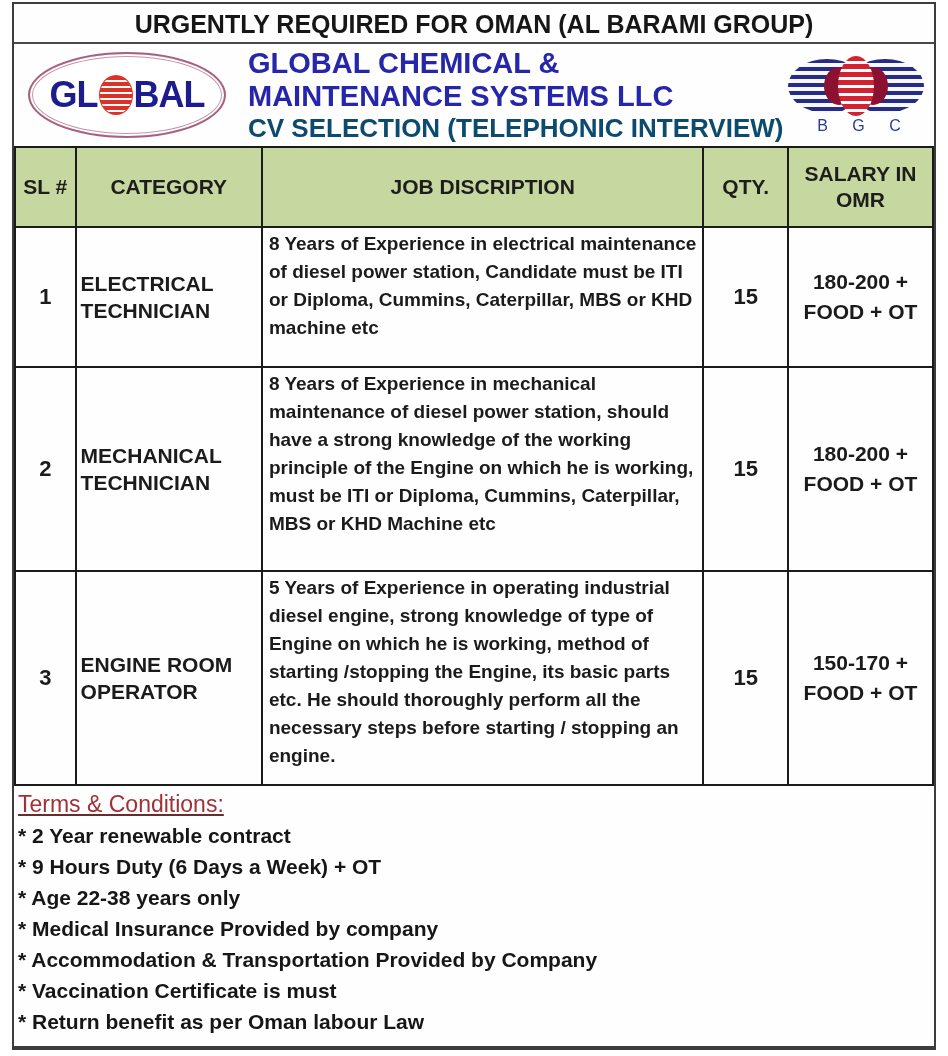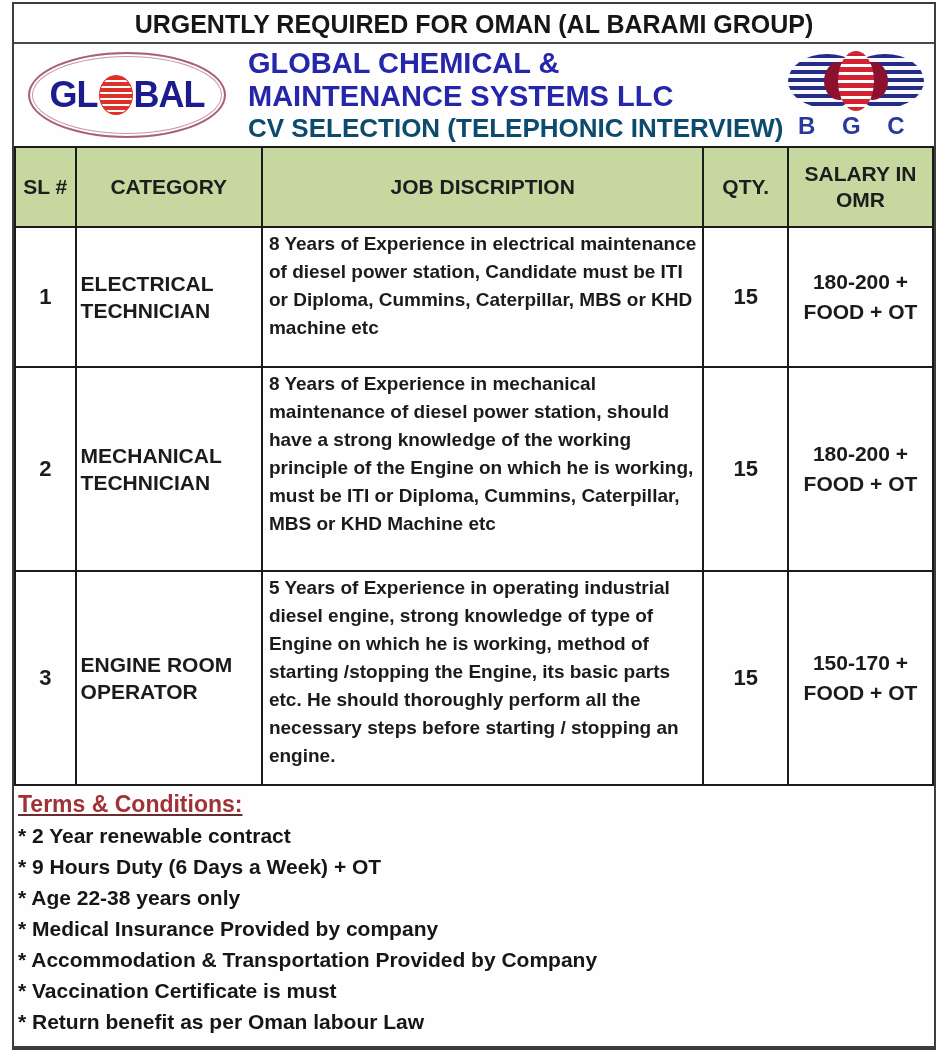--- a/index.html
+++ b/index.html
@@ -58,22 +58,22 @@
     background: repeating-linear-gradient(180deg, #242c88 0 4px, #f8f8fa 4px 8px);
   }
   .be.l { left:0; } .be.r { right:0; }
   .bc { width:30px; height:38px; border-radius:50%; background:#8c1030; top:11px; }
   .bc.lc { left:36px; } .bc.rc { right:36px; }
   .bstripe {
     width:36px; height:60px; left:50px; top:0; border-radius:50%;
     background: repeating-linear-gradient(180deg, #d42230 0 5px, #ffffff 5px 8px);
   }
   .bgc-letters {
-    margin-top:1px; text-align:left;
-    font-size:24px; font-weight:bold; color:#2a3a9c; letter-spacing:10px;
+    margin-top:1px; text-align:center;
+    font-size:16px; font-weight:normal; color:#2a3a9c; letter-spacing:10px;
     padding-left:10px; white-space:nowrap;
   }
 
   
   table.jobs { width:100%; border-collapse:collapse; table-layout:fixed; }
   table.jobs th, table.jobs td { border:2px solid #1b1b1b; }
   col.c-sl  { width:6.6%; }
   col.c-cat { width:20.3%; }
   col.c-job { width:48.1%; }
   col.c-qty { width:9.2%; }
@@ -102,21 +102,21 @@
     padding:2px 6px;
   }
   td.sal {
     text-align:center; vertical-align:middle;
     font-size:21px; line-height:30px; font-weight:bold; padding:0 5px;
   }
 
   
   .terms { padding:3px 4px 0 4px; }
   .terms-heading {
-    font-size:23px; font-weight:bold; color:#a03236;
+    font-size:23px; font-weight:normal; color:#a03236;
     text-decoration:underline; text-decoration-color:#6b2a2e;
     line-height:30px; margin-bottom:1px;
   }
   .term {
     font-size:21px; font-weight:bold; line-height:31px; color:#161616;
     white-space:nowrap;
   }
 </style>
 </head>
 <body>

